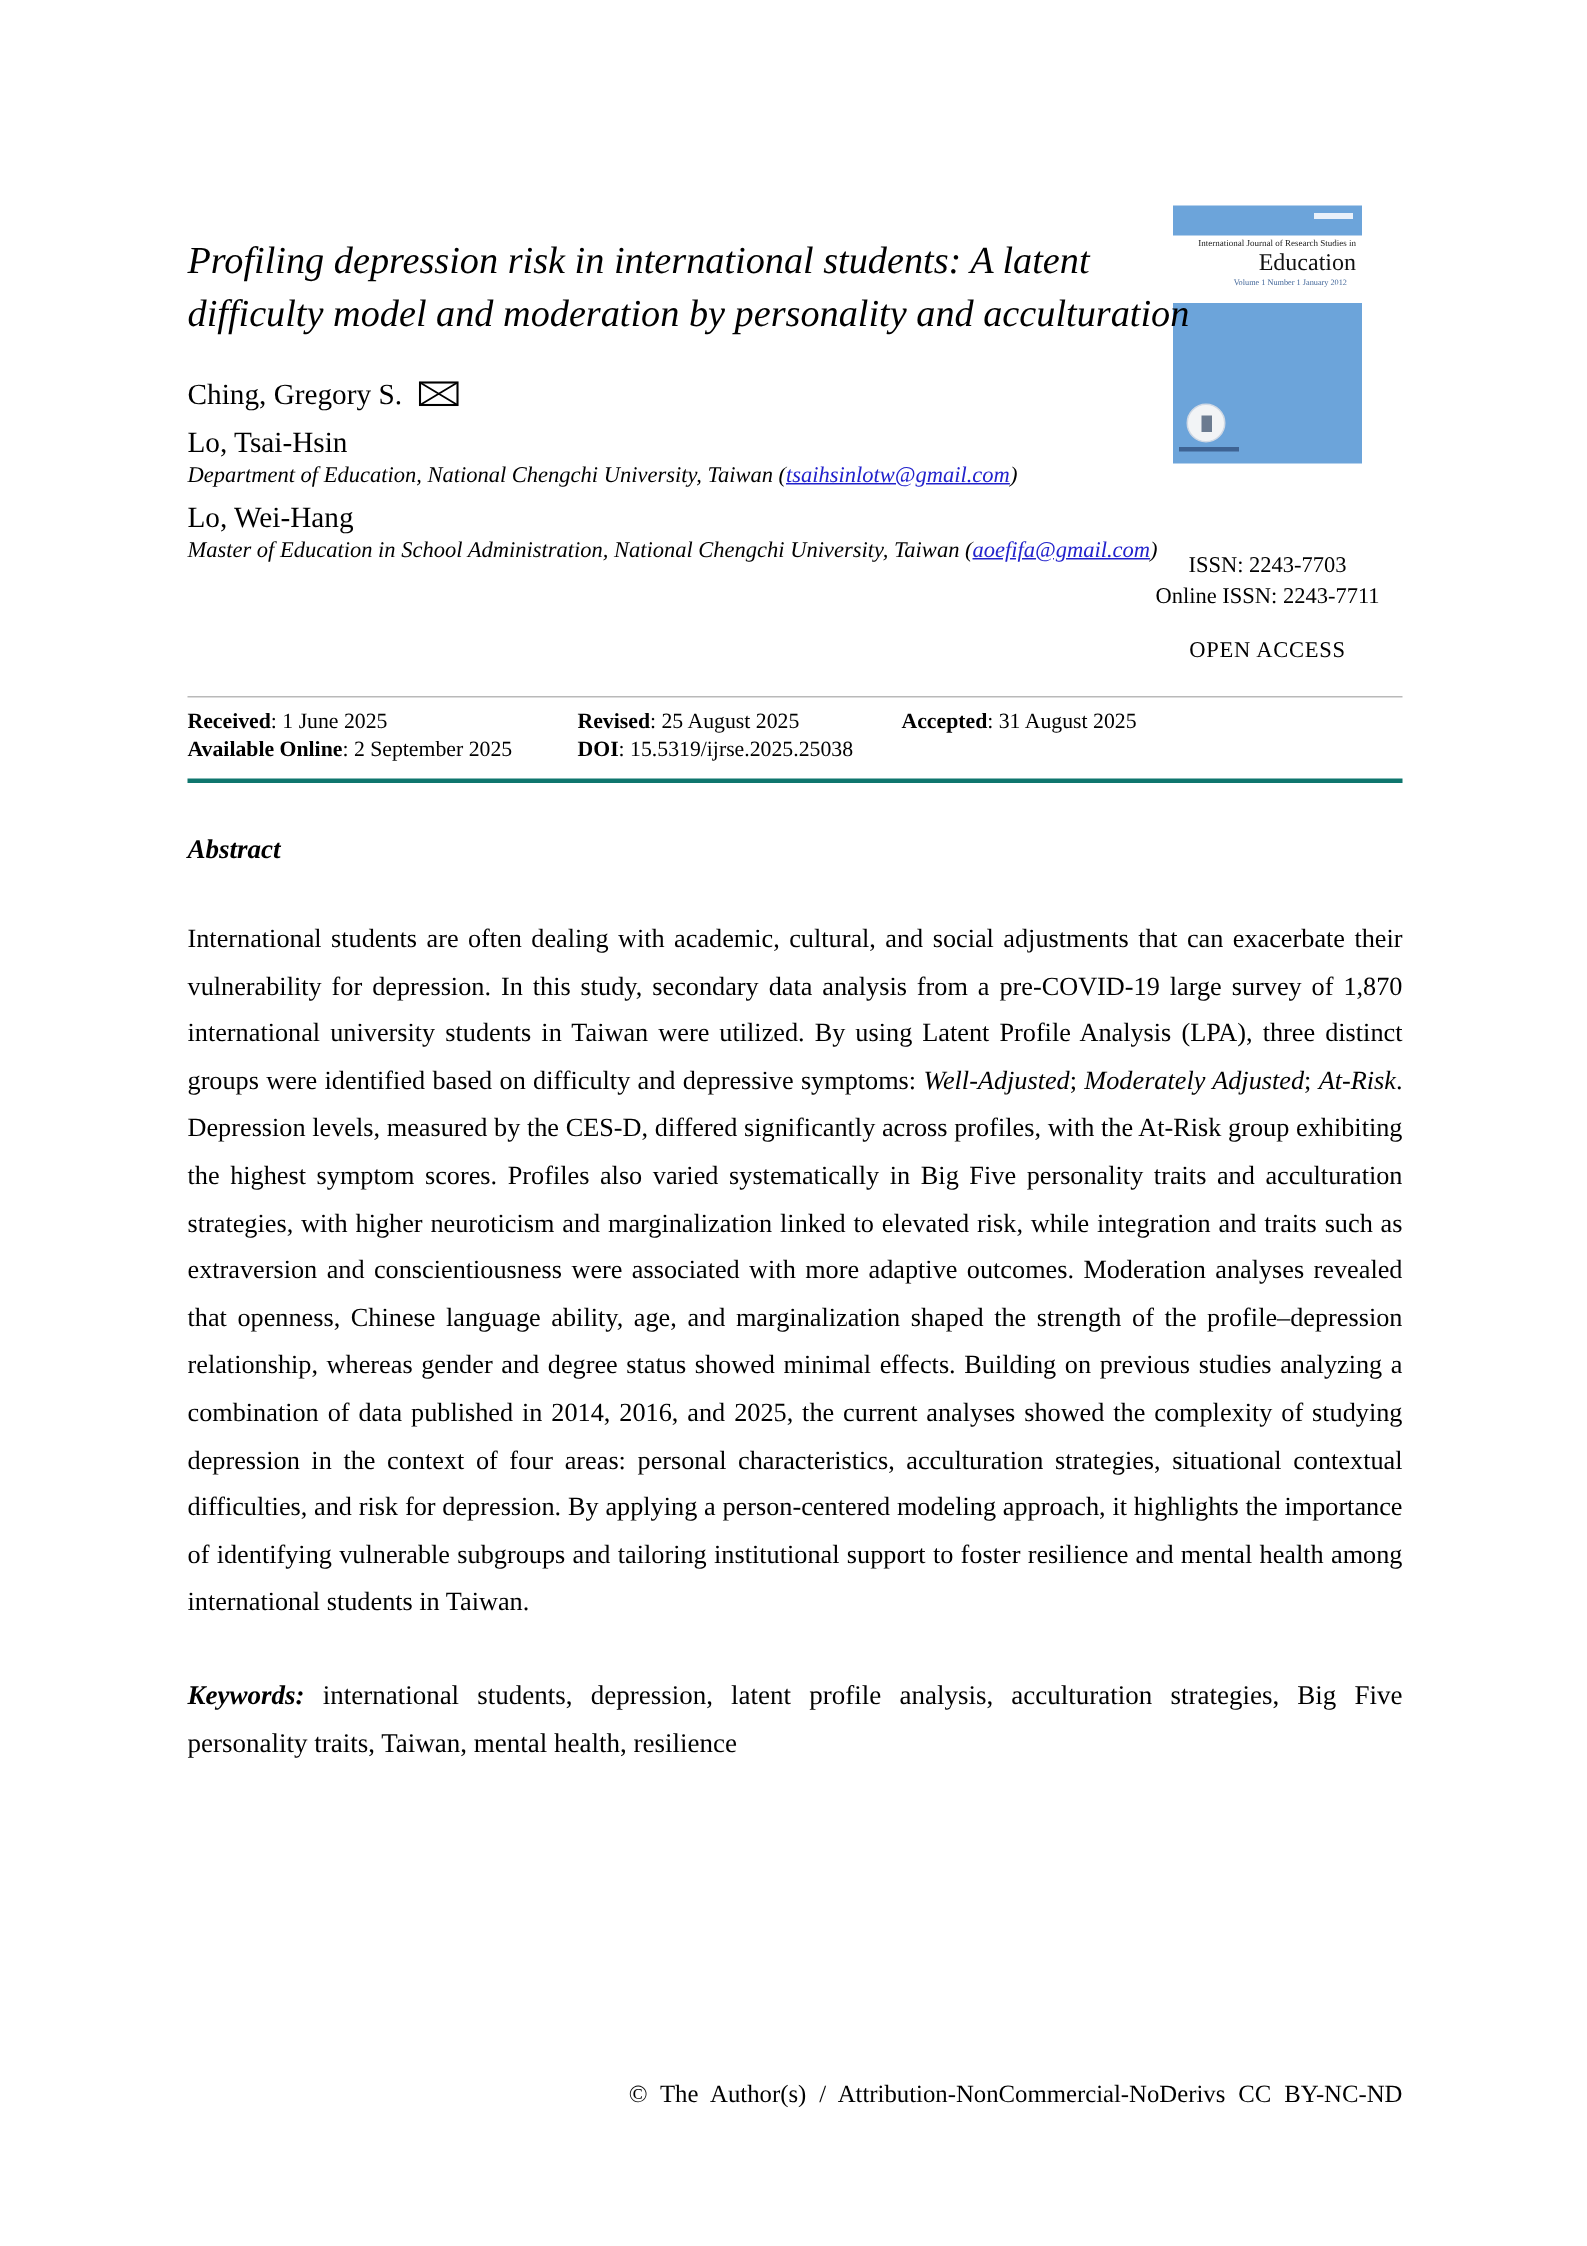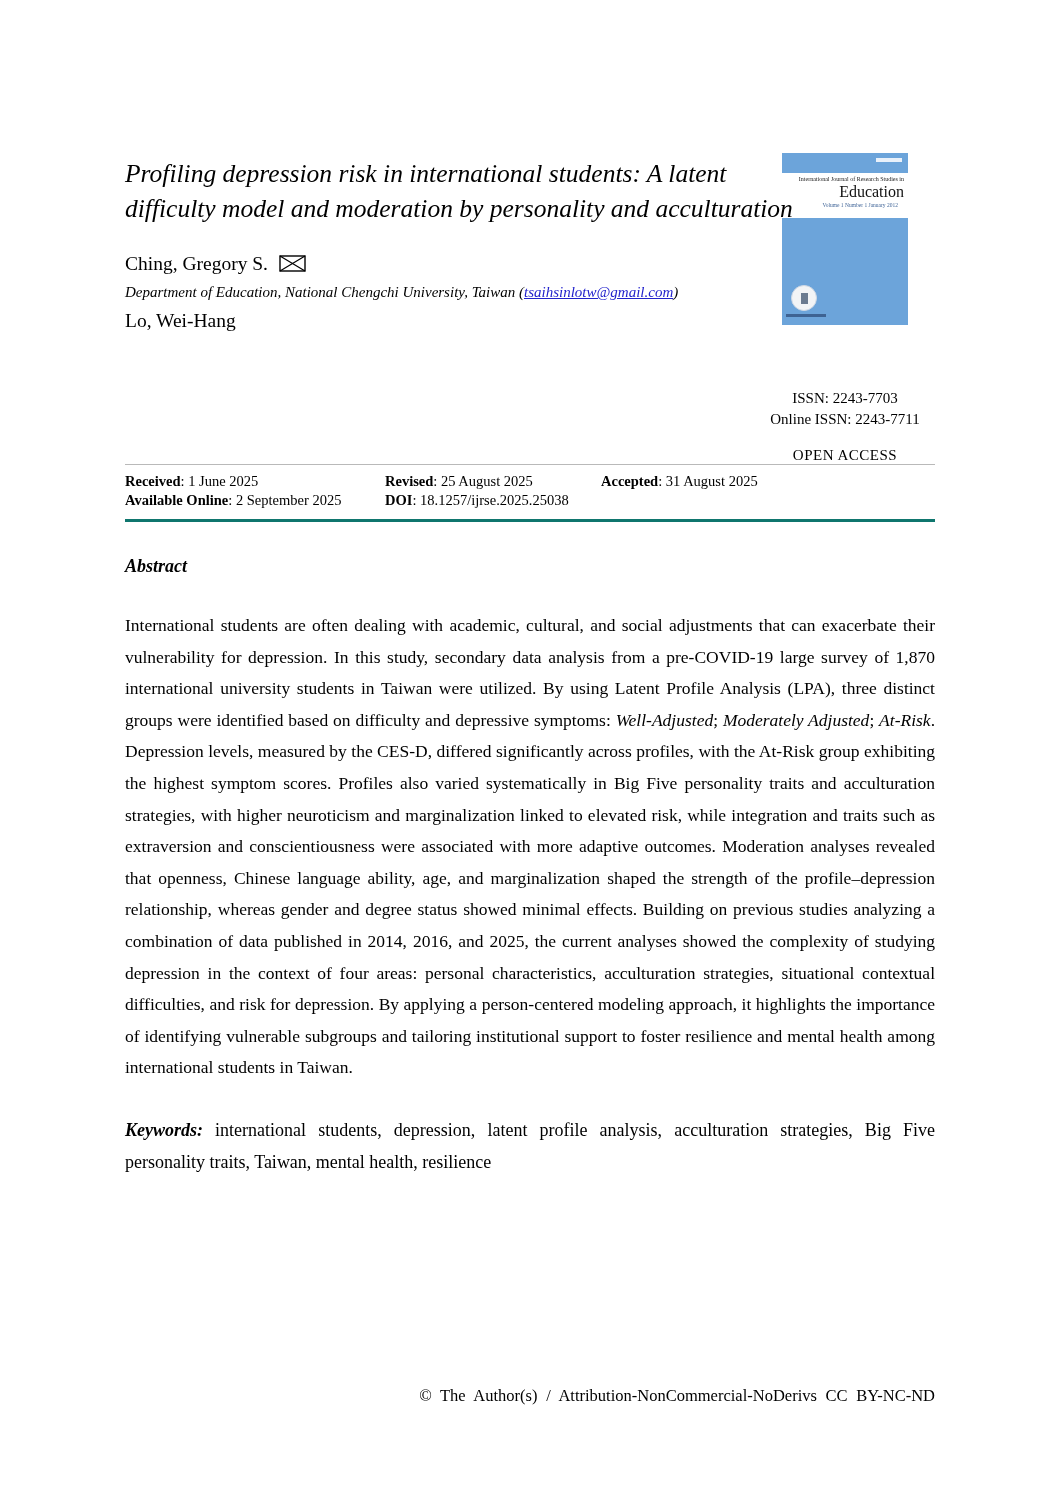--- a/index.html
+++ b/index.html
@@ -23,21 +23,21 @@
   .article-title { font-size:25.5px; line-height:35px; font-weight:normal; width:690px;font-style:italic; }
   .authors { margin-top:25px; }
   .author { margin-bottom:5px; }
   .author-name { font-size:19.5px; line-height:25px; }
   .mail-icon { display:inline-block; vertical-align:-2px; margin-left:6px; }
   .affiliation { font-style:italic; font-size:15px; line-height:19.5px; width:810px; }
   .email-link { color:var(--link-blue,#2222CC); text-decoration:underline; font-style:italic; cursor:pointer; }
 
   
   .right-col { position:absolute; top:137px; right:120px; width:186px; text-align:center; }
-  .cover { width:126px; height:219px; margin:16px auto; position:relative; text-align:right; }
+  .cover { width:126px; height:219px; margin:0 auto; position:relative; text-align:right; }
   .cover-band-top { height:20px; background:var(--cover-blue,#6CA4DA); position:relative; }
   .cover-band-top .smudge { position:absolute; top:5px; right:6px; width:26px; height:4px; background:rgba(255,255,255,.85); }
   .cover-white { height:45px; padding:2px 4px 0 2px; background:#fff; }
   .cover-series { font-size:6px; line-height:8px; color:#222; }
   .cover-title { font-size:16px; line-height:18px; color:#111; }
   .cover-issue { font-size:5.5px; line-height:8px; color:#44689a; padding-right:6px; }
   .cover-body { height:107px; background:var(--cover-blue,#6CA4DA); position:relative; }
   .cover-logo { position:absolute; left:9px; bottom:14px; width:26px; height:26px; border-radius:50%;
                 background:#f2f4f6; border:1px solid #cfd8e4; }
   .cover-logo::after { content:""; position:absolute; left:9px; top:7px; width:7px; height:11px; background:#6b7b90; }
@@ -107,39 +107,44 @@
           <span class="mail-icon">
             <svg width="27" height="17" viewBox="0 0 27 17">
               <rect x="1" y="1" width="25" height="15" fill="none" stroke="#000" stroke-width="1.4"></rect>
               <path d="M1 1 L26 16 M26 1 L1 16" fill="none" stroke="#000" stroke-width="1.2"></path>
             </svg>
           </span>
         </div>
       </div>
 
       <div class="author">
+        <div class="author-name">Lo, Tsai-Hsin</div>
         <div class="affiliation">
           <span>Department of Education, National Chengchi University, Taiwan</span>
           <span>(</span><span class="email-link">tsaihsinlotw@gmail.com</span><span>)</span>
         </div>
       </div>
 
       <div class="author">
         <div class="author-name">Lo, Wei-Hang</div>
+        <div class="affiliation">
+          <span>Master of Education in School Administration, National Chengchi University, Taiwan</span>
+          <span>(</span><span class="email-link">aoefifa@gmail.com</span><span>)</span>
+        </div>
       </div>
 
     </div>
   </div>
 
   <div class="dates">
     <div><b>Received</b><span>: 1 June 2025</span></div>
     <div><b>Revised</b><span>: 25 August 2025</span></div>
     <div><b>Accepted</b><span>: 31 August 2025</span></div>
     <div><b>Available Online</b><span>: 2 September 2025</span></div>
-    <div><b>DOI</b><span>: 18.1257/ijrse.2025.25038</span></div>
+    <div><b>DOI</b><span>: 15.5319/ijrse.2025.25038</span></div>
     <div></div>
   </div>
 
   <div class="abstract-block">
     <div class="abstract-heading">Abstract</div>
     <p class="abstract-text"><span>International students are often dealing with academic, cultural, and social adjustments that can exacerbate their vulnerability for depression. In this study, secondary data analysis from a pre-COVID-19 large survey of 1,870 international university students in Taiwan were utilized. By using Latent Profile Analysis (LPA), three distinct groups were identified based on difficulty and depressive symptoms: </span><span style="font-style: italic;">Well-Adjusted</span><span>; </span><span style="font-style: italic;">Moderately Adjusted</span><span>; </span><span style="font-style: italic;">At-Risk</span><span>. Depression levels, measured by the CES-D, differed significantly across profiles, with the At-Risk group exhibiting the highest symptom scores. Profiles also varied systematically in Big Five personality traits and acculturation strategies, with higher neuroticism and marginalization linked to elevated risk, while integration and traits such as extraversion and conscientiousness were associated with more adaptive outcomes. Moderation analyses revealed that openness, Chinese language ability, age, and marginalization shaped the strength of the profile–depression relationship, whereas gender and degree status showed minimal effects. Building on previous studies analyzing a combination of data published in 2014, 2016, and 2025, the current analyses showed the complexity of studying depression in the context of four areas: personal characteristics, acculturation strategies, situational contextual difficulties, and risk for depression. By applying a person-centered modeling approach, it highlights the importance of identifying vulnerable subgroups and tailoring institutional support to foster resilience and mental health among international students in Taiwan.</span></p>
     <p class="keywords">
       <span class="kw-label">Keywords:</span><span> international students, depression, latent profile analysis, acculturation strategies, Big Five personality traits, Taiwan, mental health, resilience</span>
     </p>
   </div>

